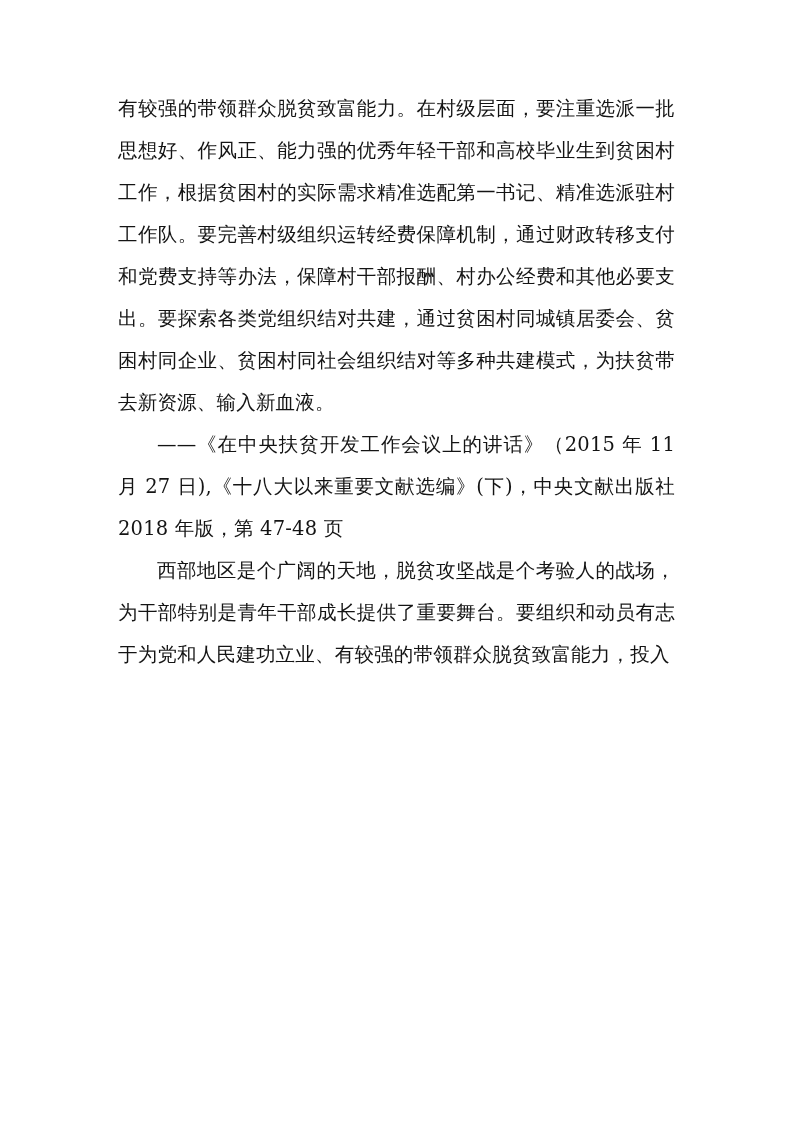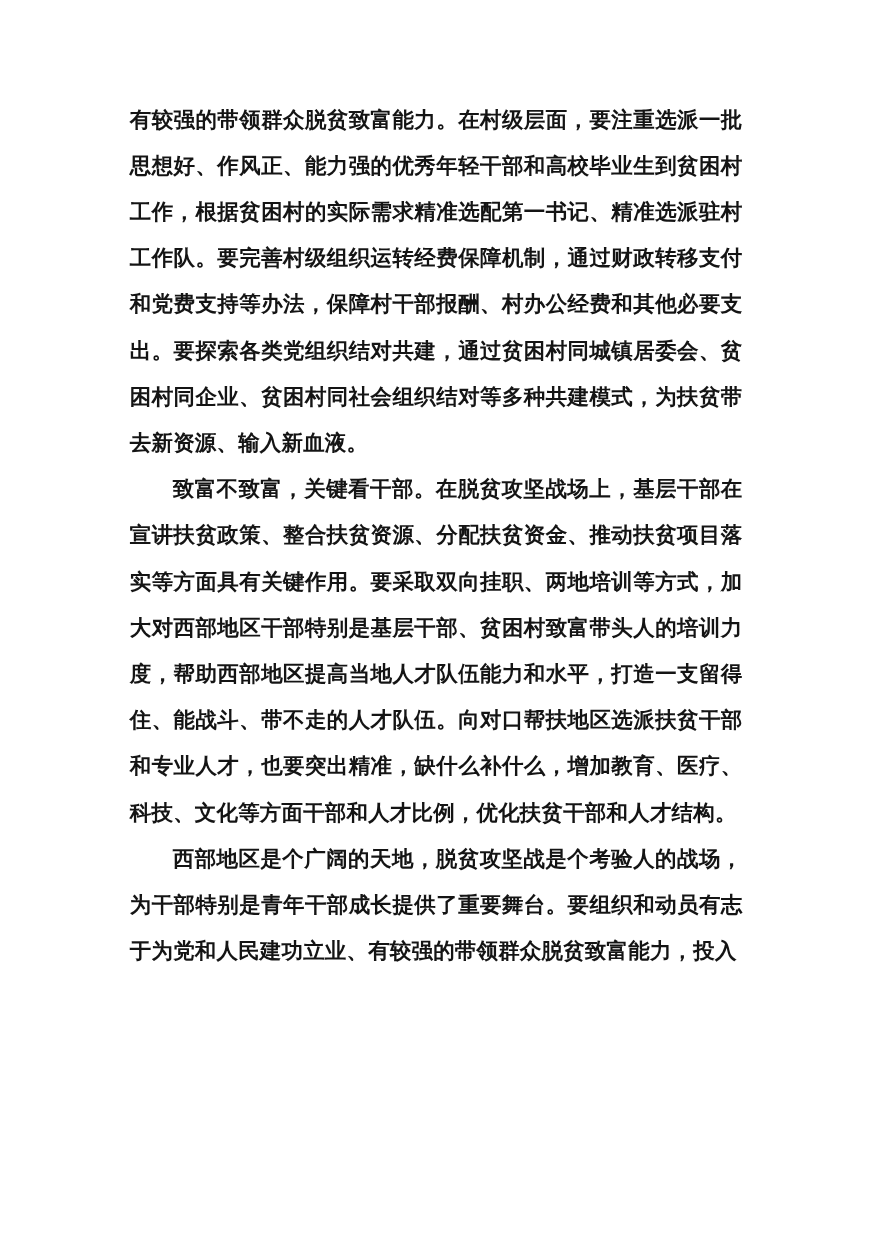--- a/index.html
+++ b/index.html
@@ -14,21 +14,20 @@
     color: #1a1a1a;
     overflow: hidden;
   }
   .page {
     position: relative;
     width: 793px;
     height: 1122px;
     box-sizing: border-box;
     padding: 88px 118px 60px 118px;
     background: #ffffff;
-    font-weight: bold;
   }
   .doc-body {
     font-size: 19.5px;
     line-height: 42px;
     text-align: justify;
     text-justify: inter-ideograph;
     letter-spacing: 0.2px;
     color: #141414;
   }
   p {
@@ -43,16 +42,16 @@
   .cite {
     text-indent: 2em;
   }
 </style>
 </head>
 <body>
 
 <div class="page">
   <div class="doc-body">
     <p class="flush">有较强的带领群众脱贫致富能力。在村级层面，要注重选派一批思想好、作风正、能力强的优秀年轻干部和高校毕业生到贫困村工作，根据贫困村的实际需求精准选配第一书记、精准选派驻村工作队。要完善村级组织运转经费保障机制，通过财政转移支付和党费支持等办法，保障村干部报酬、村办公经费和其他必要支出。要探索各类党组织结对共建，通过贫困村同城镇居委会、贫困村同企业、贫困村同社会组织结对等多种共建模式，为扶贫带去新资源、输入新血液。</p>
-    <p class="indent">致富不致富，关键看干部。在脱贫攻坚战场上，基层干部在宣讲扶贫政策、整合扶贫资源、分配扶贫资金、推动扶贫项目落实等方面具有关键作用。要采取双向挂职、两地培训等方式，加大对西部地区干部特别是基层干部、贫困村致富带头人的培训力度，帮助西部地区提高当地人才队伍能力和水平，打造一支留得住、能战斗、带不走的人才队伍。向对口帮扶地区选派扶贫干部和专业人才，也要突出精准，缺什么补什么，增加教育、医疗、科技、文化等方面干部和人才比例，优化扶贫干部和人才结构。</p>
+    <p class="cite">——《在中央扶贫开发工作会议上的讲话》（2015 年 11 月 27 日),《十八大以来重要文献选编》(下)，中央文献出版社 2018 年版，第 47-48 页</p>
     <p class="indent">西部地区是个广阔的天地，脱贫攻坚战是个考验人的战场，为干部特别是青年干部成长提供了重要舞台。要组织和动员有志于为党和人民建功立业、有较强的带领群众脱贫致富能力，投入</p>
   </div>
 </div>
 
 </body></html>

